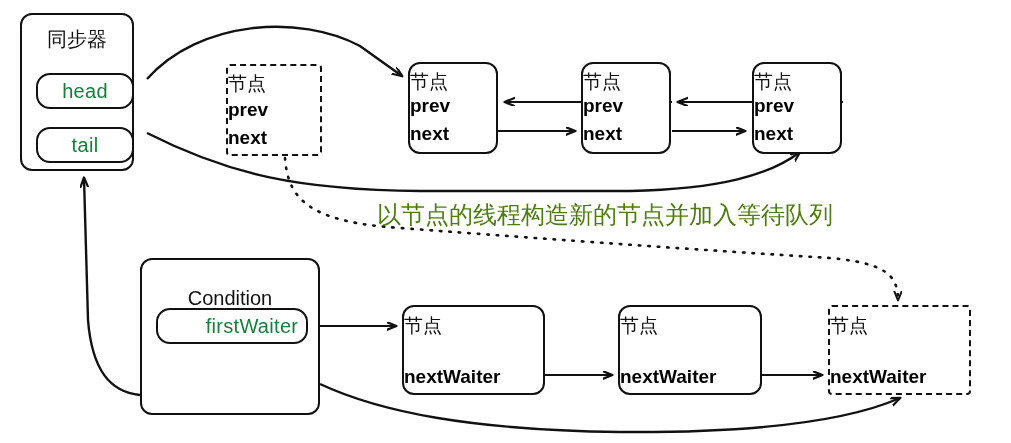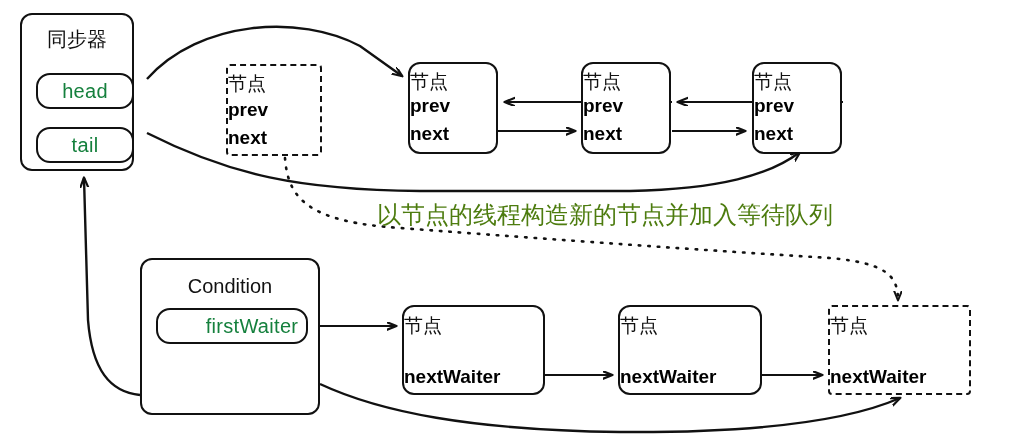--- a/index.html
+++ b/index.html
@@ -159,21 +159,21 @@
 
   <div class="box" style="left:752px; top:62px; width:90px; height:92px;">
     <div class="node-title" style="top:8px;">节点</div>
     <div class="node-field" style="top:32px;">prev</div>
     <div class="node-field" style="top:60px;">next</div>
   </div>
 
   <div class="caption" style="left:377px; top:203px;">以节点的线程构造新的节点并加入等待队列</div>
 
   <div class="box" style="left:140px; top:258px; width:180px; height:157px;">
-    <div class="container-title" style="top:16px;">Condition</div>
+    <div class="container-title" style="top:28px;">Condition</div>
     <div class="pill" style="left:14px; top:48px; width:152px; height:36px;padding-left:40px;">
       <span class="pill-label">firstWaiter</span>
     </div>
   </div>
 
   <div class="box" style="left:402px; top:305px; width:143px; height:90px;">
     <div class="node-title" style="top:9px;">节点</div>
     <div class="node-field" style="top:60px;">nextWaiter</div>
   </div>
 

